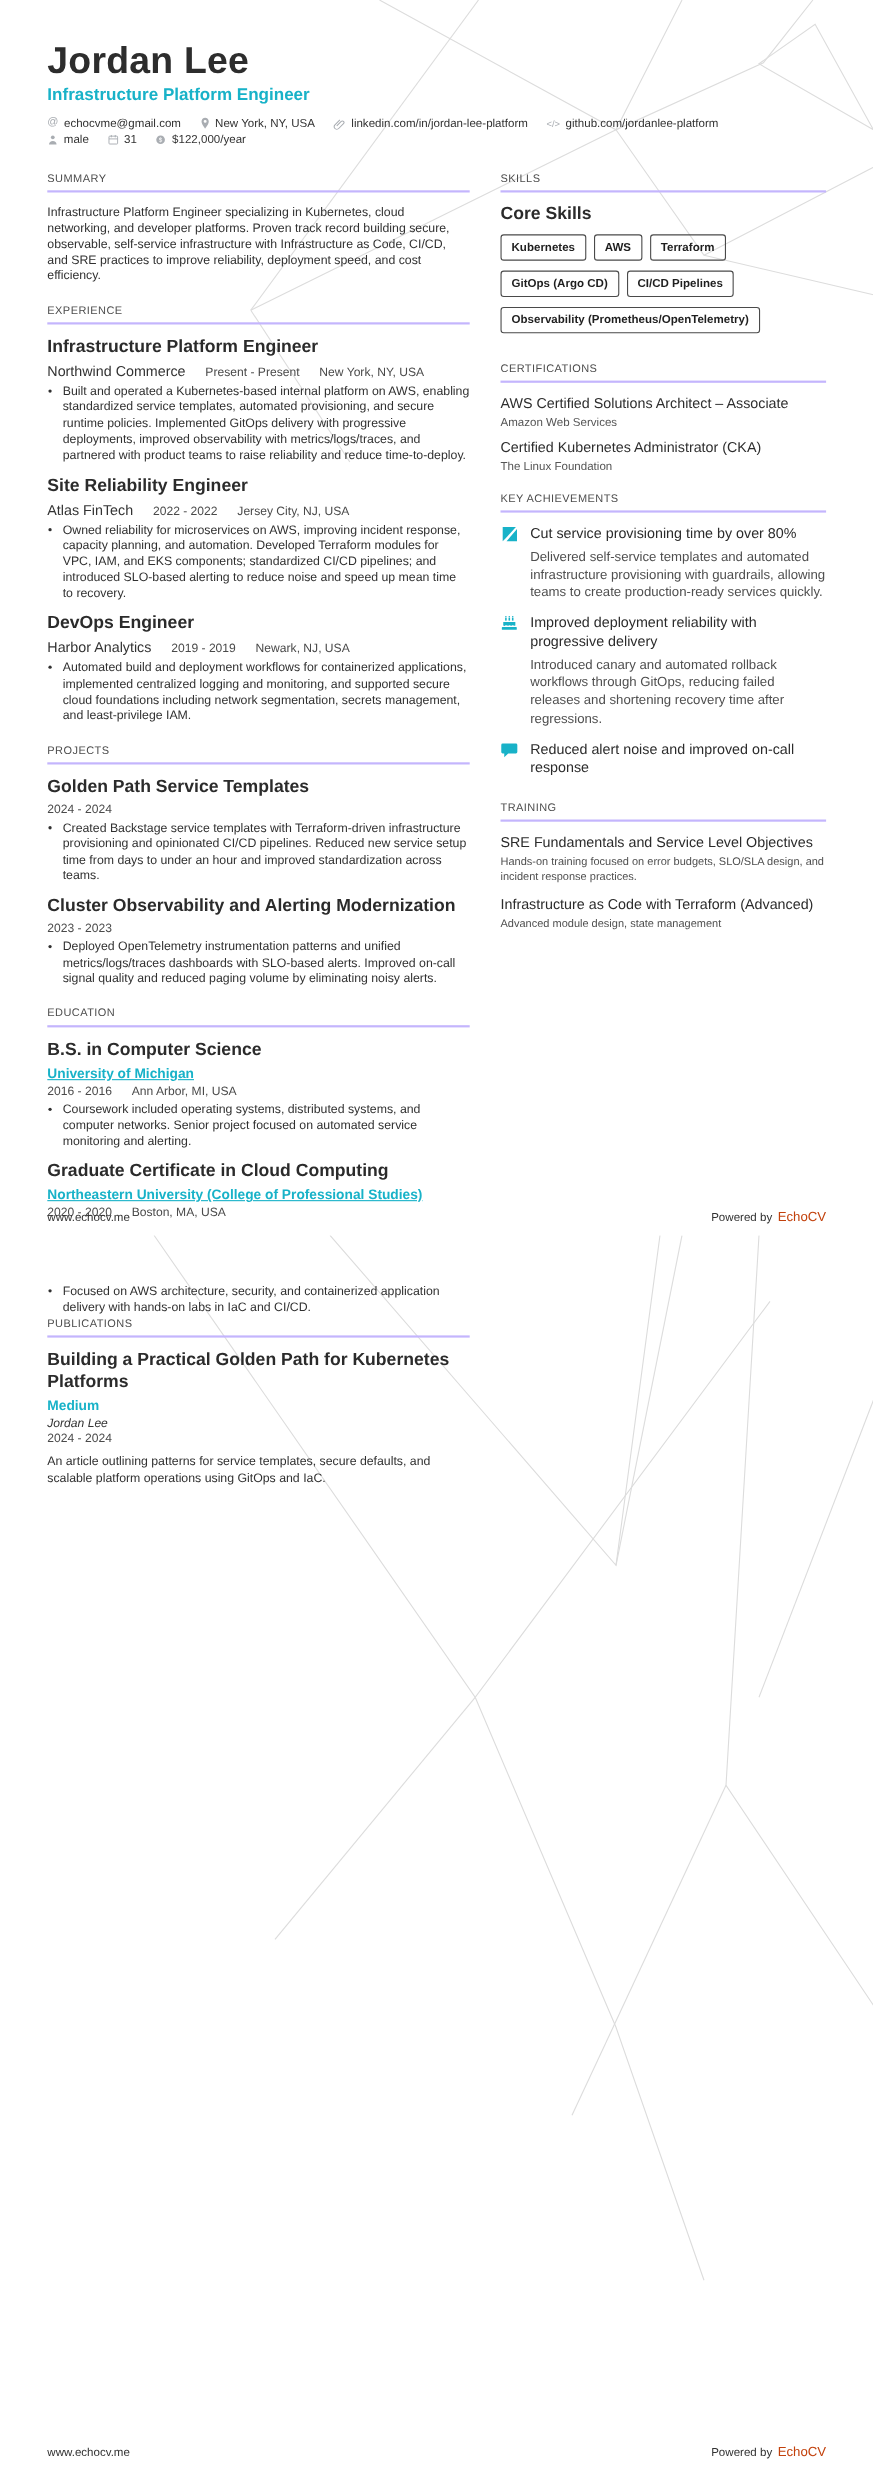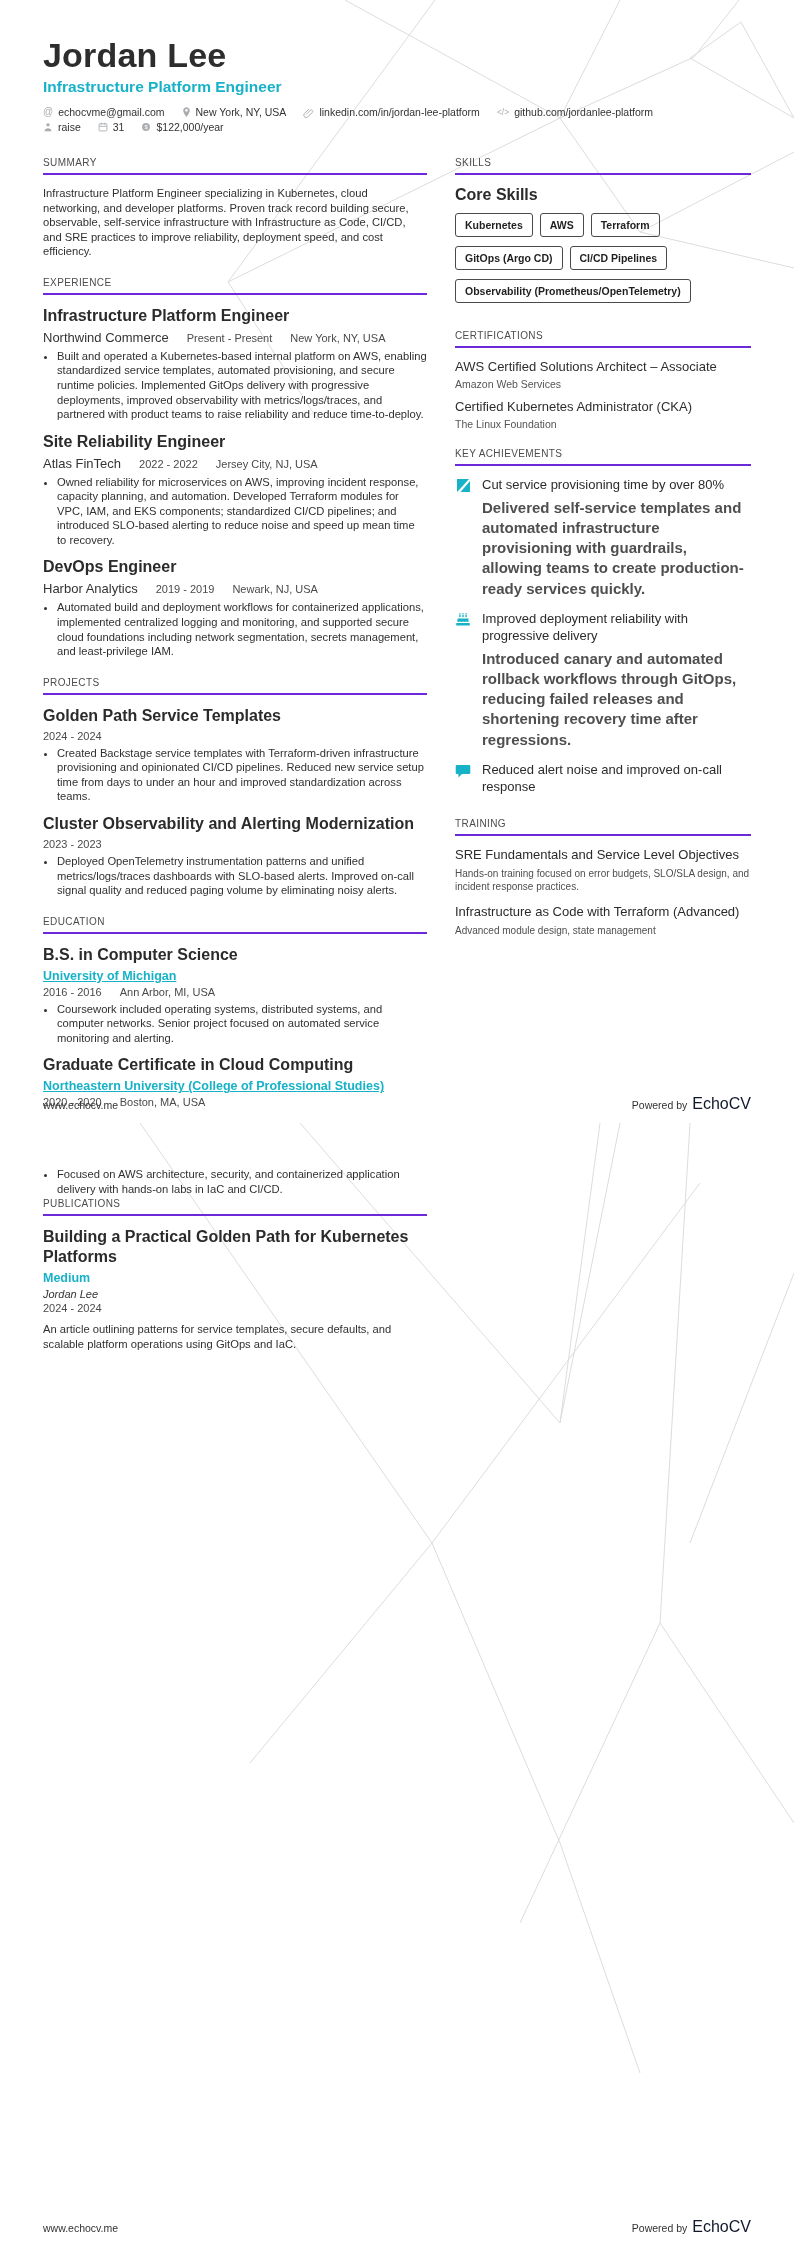--- a/index.html
+++ b/index.html
@@ -12,54 +12,54 @@
   .role{font-size:15.5px;font-weight:700;color:#18b2c8;margin:0 0 10px;}
   .crow{display:flex;align-items:center;gap:17px;font-size:10.5px;color:#323232;margin:3px 0;flex-wrap:nowrap;}
   .citem{display:flex;align-items:center;gap:5px;white-space:nowrap;}
   .cicon{color:#a9adb2;display:inline-flex;align-items:center;font-size:10px;line-height:1;}
   .cicon svg{display:block;}
   
   .cols{display:flex;gap:28px;margin-top:24px;align-items:flex-start;}
   .col-l{width:384px;flex:0 0 384px;}
   .col-r{width:296px;flex:0 0 296px;}
   .section{margin-bottom:18px;}
-  .sec-label{font-size:10px;color:#4c4c4c;letter-spacing:.4px;padding-bottom:5px;border-bottom:2px solid #6d28d9;margin-bottom:11px;}
+  .sec-label{font-size:10px;color:#4c4c4c;letter-spacing:.4px;padding-bottom:5px;border-bottom:2px solid #c4b5fd;margin-bottom:11px;}
   .item{margin-bottom:10px;}
   .item-title{font-size:16px;font-weight:600;color:#2b2b2b;margin:10px 0 4px;line-height:1.25;}
   .section .item:first-of-type .item-title{margin-top:2px;}
   .meta{display:flex;gap:18px;align-items:baseline;font-size:11px;color:#4a4a4a;margin:0 0 4px;}
   .company{font-size:13px;font-weight:500;color:#333;}
   .body-text{font-size:11.2px;line-height:1.3;color:#303030;}
   ul.bullets{margin:2px 0 0;padding-left:14px;}
   ul.bullets li{font-size:11.2px;line-height:1.3;color:#303030;margin-bottom:2px;}
   
   .group-title{font-size:16px;font-weight:600;color:#2b2b2b;margin:2px 0 9px;}
   .pills{display:flex;flex-wrap:wrap;}
   .pill{display:inline-block;border:1px solid #4a4a4a;border-radius:3px;padding:5px 9px;font-size:10.5px;font-weight:700;color:#1f1f1f;margin:0 7px 9px 0;white-space:nowrap;}
   .cert{margin-bottom:9px;}
   .cert-name{font-size:13px;color:#2e2e2e;font-weight:500;margin:0 0 2px;line-height:1.3;}
   .cert-issuer{font-size:10.5px;color:#555;}
   .ach{display:flex;gap:10px;margin-bottom:12px;}
   .ach-icon{flex:0 0 17px;padding-top:1px;}
   .ach-title{font-size:13px;font-weight:500;color:#2b2b2b;line-height:1.3;margin:0 0 4px;}
-  .ach-desc{font-size:15px;color:#4f4f4f;line-height:1.35;font-weight:bold;}
+  .ach-desc{font-size:12px;color:#4f4f4f;line-height:1.35;}
   .tr{margin-bottom:10px;}
   .tr-title{font-size:13px;font-weight:500;color:#2b2b2b;line-height:1.3;margin:0 0 3px;}
   .tr-desc{font-size:10px;color:#4f4f4f;line-height:1.35;}
   
   .edu-inst{font-size:12.5px;font-weight:600;color:#18b2c8;margin:0 0 3px;text-decoration:underline;}
   
   .pub-outlet{font-size:12.5px;font-weight:600;color:#18b2c8;margin:1px 0 3px;}
   .pub-author{font-size:11px;font-style:italic;color:#333;margin-bottom:2px;}
   .pub-dates{font-size:11px;color:#4a4a4a;margin-bottom:8px;}
   .pub-desc{font-size:11.2px;line-height:1.35;color:#303030;}
   
   .footer{position:absolute;left:43px;right:43px;bottom:10px;display:flex;justify-content:space-between;align-items:baseline;font-size:10.5px;color:#323232;}
   .powered{display:flex;align-items:baseline;gap:5px;}
-  .brand{font-size:16px;font-weight:500;color:#0f172a;}
+  .brand{font-size:12px;font-weight:500;color:#c2410c;}
   .p2-pad{padding-top:42px;}
   .cont-bullet{margin-bottom:22px;}
 </style>
 </head>
 <body>
 
 <div class="page">
   <svg class="deco" width="794" height="1123" viewBox="0 0 794 1123">
     <g stroke="#dcdcdc" stroke-width="1" fill="none">
       <path d="M345 0 L560 118 L694 57 L739 0"></path>
@@ -106,21 +106,21 @@
       </div>
 
       <div class="crow">
         <span class="citem">
           <span class="cicon">
             <svg width="10" height="10" viewBox="0 0 14 14">
                 <circle cx="7" cy="4" r="2.4" fill="#a9adb2"></circle>
                 <path fill="#a9adb2" d="M2.2 13c0-2.6 2.1-4.3 4.8-4.3s4.8 1.7 4.8 4.3z"></path>
               </svg>
           </span>
-          <span>raise</span>
+          <span>male</span>
         </span>
         <span class="citem">
           <span class="cicon">
             <svg width="10" height="10" viewBox="0 0 14 14">
                 <rect x="1.5" y="2.5" width="11" height="10" rx="1" fill="none" stroke="#a9adb2" stroke-width="1.2"></rect>
                 <path stroke="#a9adb2" stroke-width="1.2" d="M4.5 1v3M9.5 1v3M1.5 6h11"></path>
               </svg>
           </span>
           <span>31</span>
         </span>

